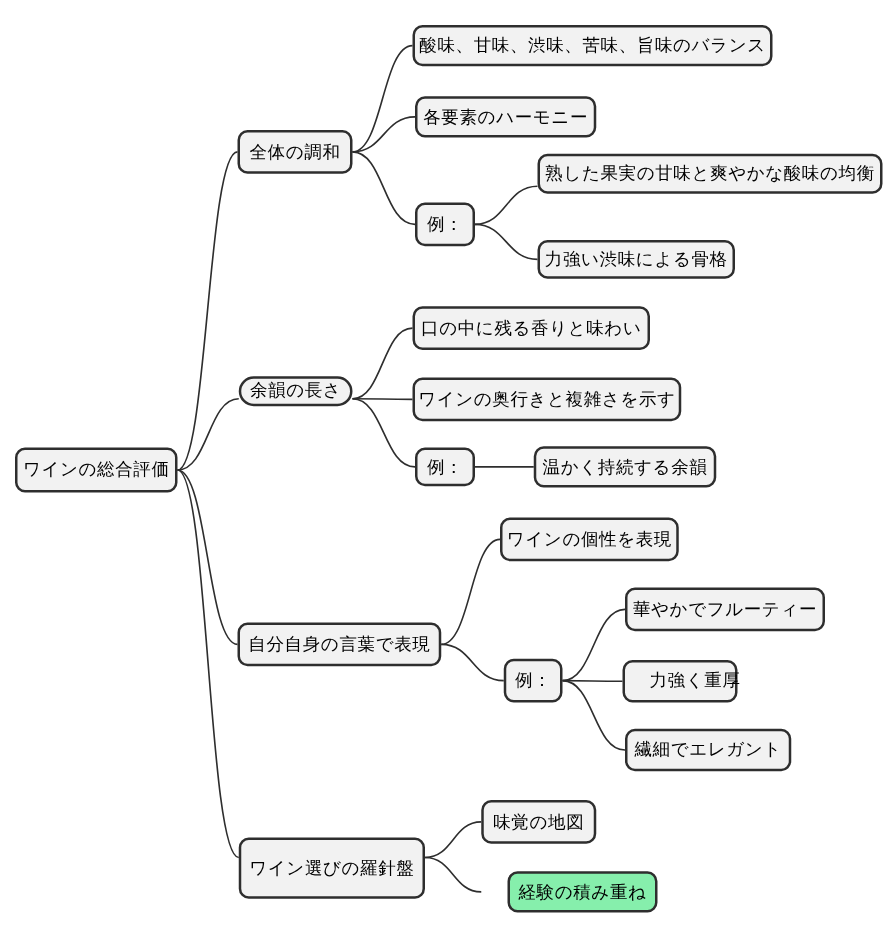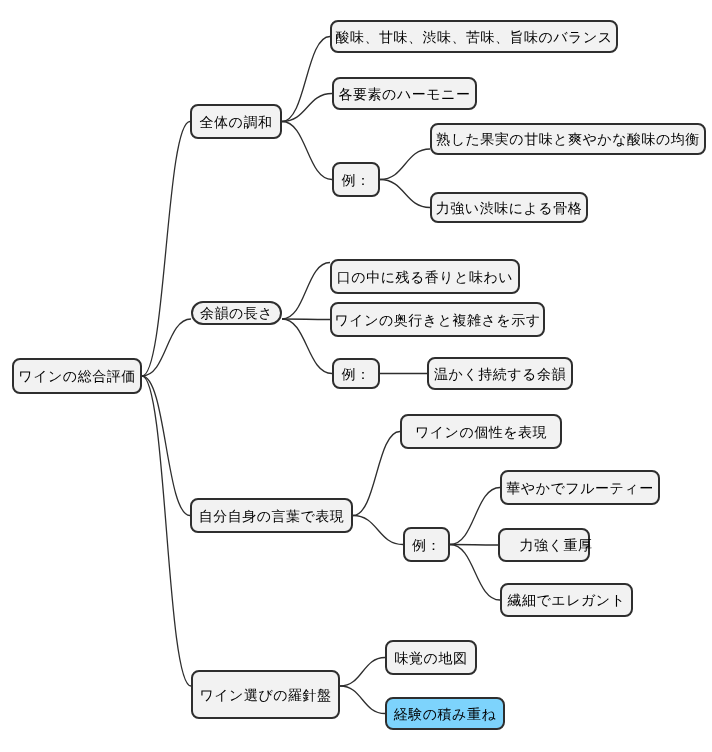--- a/index.html
+++ b/index.html
@@ -64,26 +64,26 @@
       <path d="M 340 686 C 362.5 686, 362.5 713.5, 385 713.5" class="edge" stroke="#2e2e2e"></path>
     </svg>
 <div class="node" style="left: 12px; top: 358px; width: 130px; height: 36px; background: rgb(242, 242, 242); border-color: rgb(46, 46, 46); color: rgb(0, 0, 0);">ワインの総合評価</div>
     <div class="node" style="left: 190px; top: 104px; width: 92px; height: 35px; background: rgb(242, 242, 242); border-color: rgb(46, 46, 46); color: rgb(0, 0, 0);">全体の調和</div>
     <div class="node" style="left: 330px; top: 20px; width: 288px; height: 33px; background: rgb(242, 242, 242); border-color: rgb(46, 46, 46); color: rgb(0, 0, 0);">酸味、甘味、渋味、苦味、旨味のバランス</div>
     <div class="node" style="left: 332px; top: 77px; width: 145px; height: 33px; background: rgb(242, 242, 242); border-color: rgb(46, 46, 46); color: rgb(0, 0, 0);">各要素のハーモニー</div>
     <div class="node" style="left: 332px; top: 162px; width: 48px; height: 35px; background: rgb(242, 242, 242); border-color: rgb(46, 46, 46); color: rgb(0, 0, 0);">例：</div>
     <div class="node" style="left: 430px; top: 123px; width: 276px; height: 32px; background: rgb(242, 242, 242); border-color: rgb(46, 46, 46); color: rgb(0, 0, 0);">熟した果実の甘味と爽やかな酸味の均衡</div>
     <div class="node" style="left: 430px; top: 192px; width: 158px; height: 31px; background: rgb(242, 242, 242); border-color: rgb(46, 46, 46); color: rgb(0, 0, 0);">力強い渋味による骨格</div>
     <div class="node" style="left: 191px; top: 301px; width: 91px; height: 24px; background: rgb(242, 242, 242); border-color: rgb(46, 46, 46); color: rgb(0, 0, 0); border-radius: 15px;">余韻の長さ</div>
-    <div class="node" style="left: 330px; top: 245px; width: 190px; height: 35px; background: rgb(242, 242, 242); border-color: rgb(46, 46, 46); color: rgb(0, 0, 0); margin-top: 14px;">口の中に残る香りと味わい</div>
+    <div class="node" style="left: 330px; top: 245px; width: 190px; height: 35px; background: rgb(242, 242, 242); border-color: rgb(46, 46, 46); color: rgb(0, 0, 0);">口の中に残る香りと味わい</div>
     <div class="node" style="left: 330px; top: 302px; width: 215px; height: 35px; background: rgb(242, 242, 242); border-color: rgb(46, 46, 46); color: rgb(0, 0, 0);">ワインの奥行きと複雑さを示す</div>
     <div class="node" style="left: 332px; top: 358px; width: 48px; height: 31px; background: rgb(242, 242, 242); border-color: rgb(46, 46, 46); color: rgb(0, 0, 0);">例：</div>
     <div class="node" style="left: 427px; top: 357px; width: 146px; height: 33px; background: rgb(242, 242, 242); border-color: rgb(46, 46, 46); color: rgb(0, 0, 0);">温かく持続する余韻</div>
     <div class="node" style="left: 190px; top: 498px; width: 163px; height: 35px; background: rgb(242, 242, 242); border-color: rgb(46, 46, 46); color: rgb(0, 0, 0);">自分自身の言葉で表現</div>
-    <div class="node" style="left: 400px; top: 414px; width: 162px; height: 35px; background: rgb(242, 242, 242); border-color: rgb(46, 46, 46); color: rgb(0, 0, 0);">ワインの個性を表現</div>
+    <div class="node" style="left: 400px; top: 414px; width: 143px; height: 35px; background: rgb(242, 242, 242); border-color: rgb(46, 46, 46); color: rgb(0, 0, 0);">ワインの個性を表現</div>
     <div class="node" style="left: 403px; top: 527px; width: 47px; height: 35px; background: rgb(242, 242, 242); border-color: rgb(46, 46, 46); color: rgb(0, 0, 0);">例：</div>
     <div class="node" style="left: 500px; top: 470px; width: 160px; height: 35px; background: rgb(242, 242, 242); border-color: rgb(46, 46, 46); color: rgb(0, 0, 0);">華やかでフルーティー</div>
     <div class="node" style="left: 498px; top: 528px; width: 92px; height: 34px; background: rgb(242, 242, 242); border-color: rgb(46, 46, 46); color: rgb(0, 0, 0); padding-left: 24px;">力強く重厚</div>
     <div class="node" style="left: 500px; top: 583px; width: 133px; height: 34px; background: rgb(242, 242, 242); border-color: rgb(46, 46, 46); color: rgb(0, 0, 0);">繊細でエレガント</div>
     <div class="node" style="left: 191px; top: 670px; width: 149px; height: 49px; background: rgb(242, 242, 242); border-color: rgb(46, 46, 46); color: rgb(0, 0, 0);">ワイン選びの羅針盤</div>
     <div class="node" style="left: 385px; top: 640px; width: 92px; height: 35px; background: rgb(242, 242, 242); border-color: rgb(46, 46, 46); color: rgb(0, 0, 0);">味覚の地図</div>
-    <div class="node" style="left: 385px; top: 697px; width: 120px; height: 33px; background: #7dd3fc; border-color: rgb(46, 46, 46); color: rgb(0, 0, 0);">経験の積み重ね</div>
+    <div class="node" style="left: 406px; top: 697px; width: 120px; height: 33px; background: #86efac; border-color: rgb(46, 46, 46); color: rgb(0, 0, 0);">経験の積み重ね</div>
   </div>
 
 </body></html>

